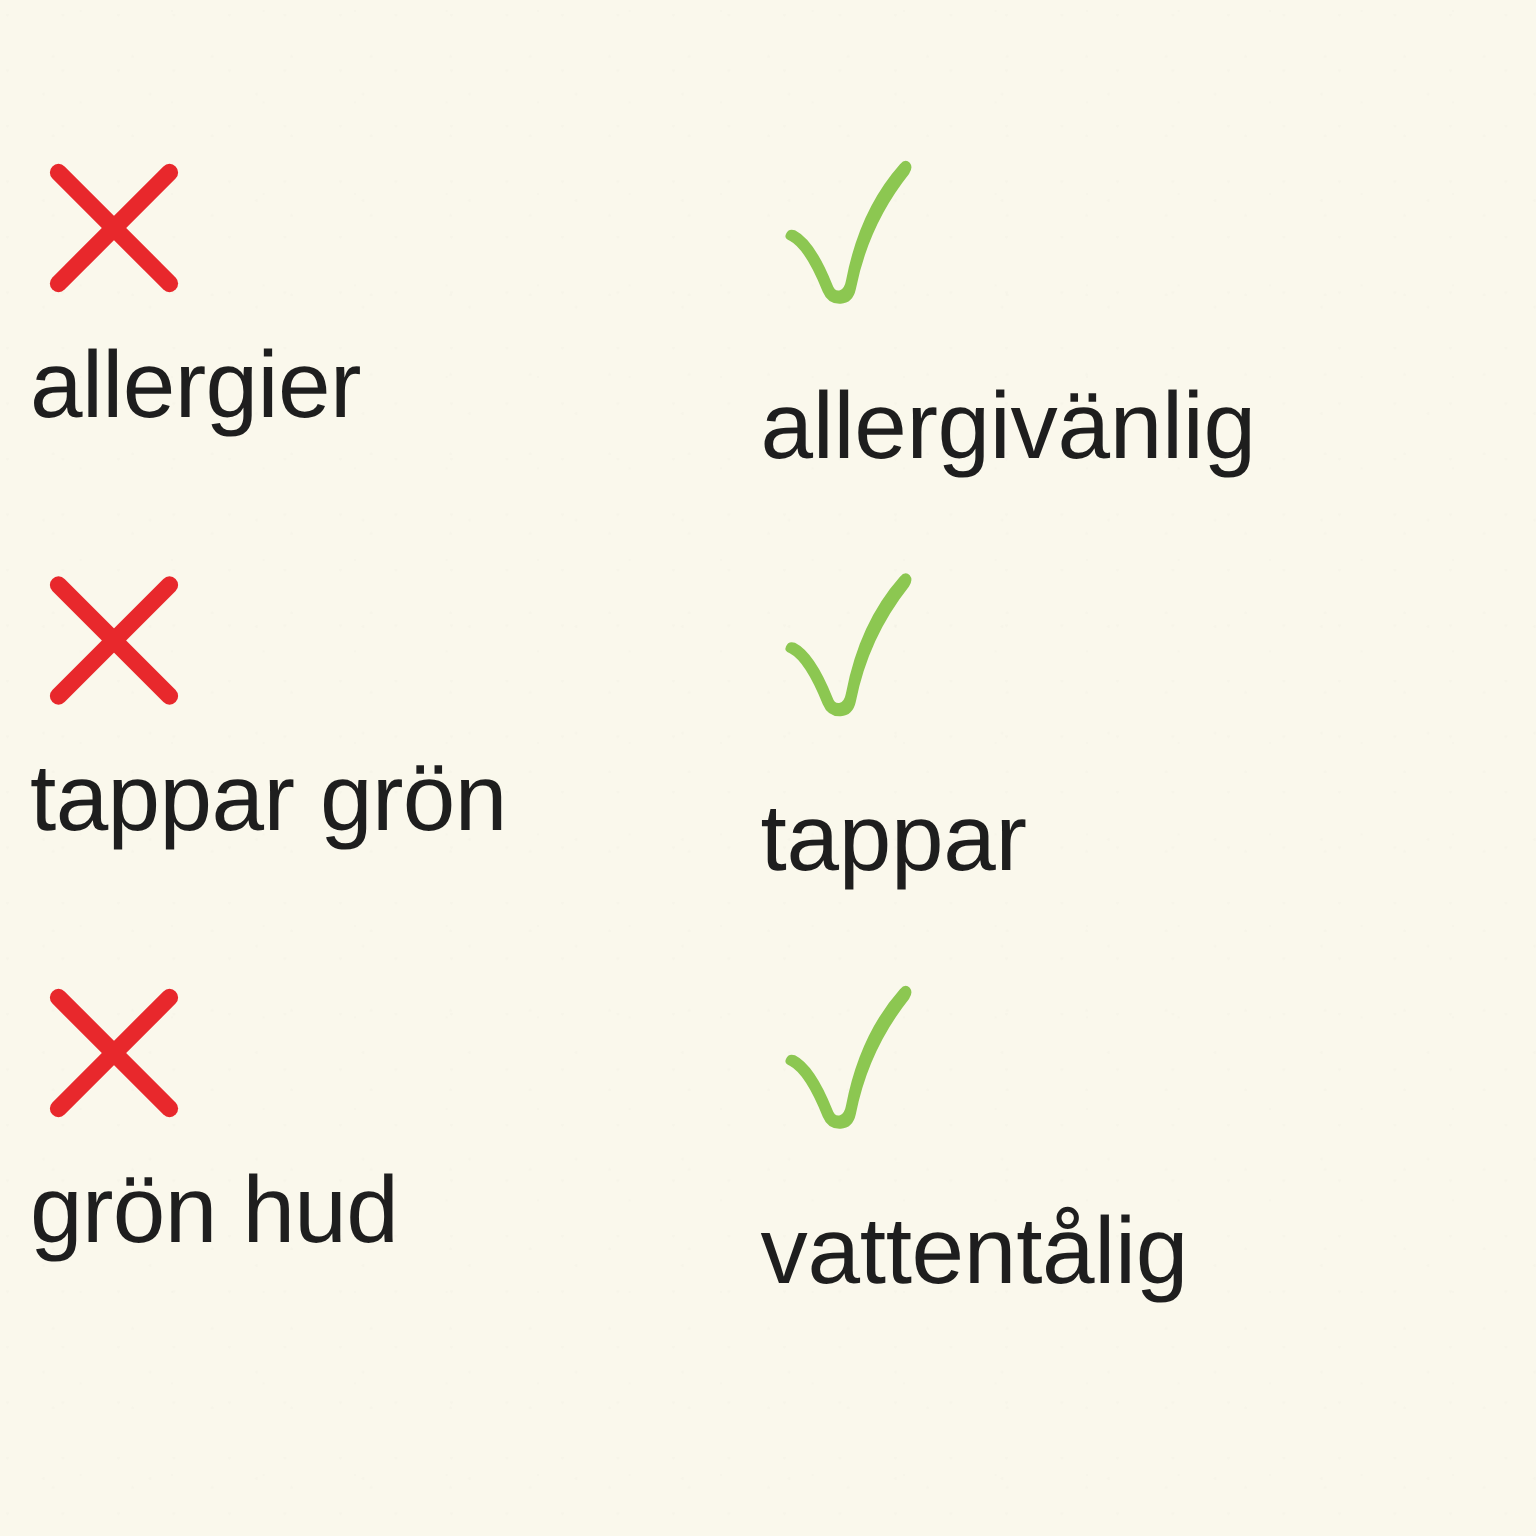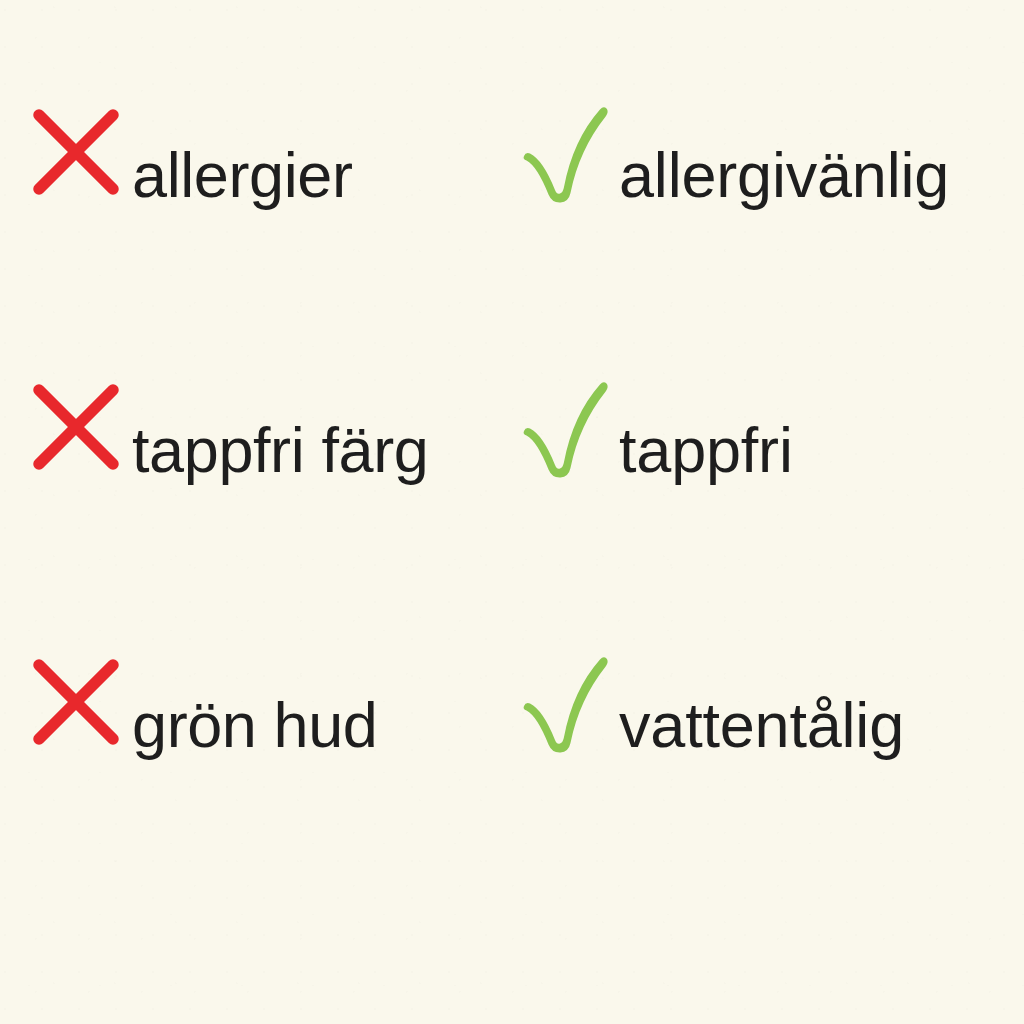--- a/index.html
+++ b/index.html
@@ -35,22 +35,22 @@
     left: 0;
     top: 0;
     width: 1024px;
     height: 1024px;
   }
 
   .cell {
     position: absolute;
     width: 470px;
     display: flex;
-    flex-direction: row;
-    align-items: flex-end;
+    flex-direction: column;
+    align-items: flex-start;
     justify-content: flex-start;
   }
 
   .col-left  { left: 20px; }
   .col-right { left: 507px; }
 
   .row-1 { top: 96px; }
   .row-2 { top: 371px; }
   .row-3 { top: 646px; }
 
@@ -110,30 +110,30 @@
 
     <div class="cell col-left row-2">
       <span class="icon-wrap">
         <svg viewBox="0 0 112 112" xmlns="http://www.w3.org/2000/svg" aria-hidden="true">
           <g stroke="#e8282c" stroke-width="11.5" stroke-linecap="round">
             <line x1="19" y1="19" x2="93" y2="93"></line>
             <line x1="93" y1="19" x2="19" y2="93"></line>
           </g>
         </svg>
       </span>
-      <div class="label">tappfri färg</div>
+      <div class="label">tappar grön</div>
     </div>
 
     <div class="cell col-right row-2">
       <span class="icon-wrap">
         <svg viewBox="0 0 112 112" xmlns="http://www.w3.org/2000/svg" aria-hidden="true">
           <path d="M17 60 Q18.5 56 23 57.5 Q36 64 48 94 Q49.5 98.5 53 97.5 Q56 96.5 57 91 Q66 44 93 13.5 Q96.5 9.5 99.5 12.5 Q102 15.5 99 20 Q72 54 63.5 97 Q61.5 106 53.5 106.5 Q45 107 41.5 98.5 Q30 70 19.5 64.5 Q15.5 63 17 60 Z" fill="#8cc751"></path>
         </svg>
       </span>
-      <div class="label">tappfri</div>
+      <div class="label">tappar</div>
     </div>
 
     <div class="cell col-right row-3">
       <span class="icon-wrap">
         <svg viewBox="0 0 112 112" xmlns="http://www.w3.org/2000/svg" aria-hidden="true">
           <path d="M17 60 Q18.5 56 23 57.5 Q36 64 48 94 Q49.5 98.5 53 97.5 Q56 96.5 57 91 Q66 44 93 13.5 Q96.5 9.5 99.5 12.5 Q102 15.5 99 20 Q72 54 63.5 97 Q61.5 106 53.5 106.5 Q45 107 41.5 98.5 Q30 70 19.5 64.5 Q15.5 63 17 60 Z" fill="#8cc751"></path>
         </svg>
       </span>
       <div class="label">vattentålig</div>
     </div>

